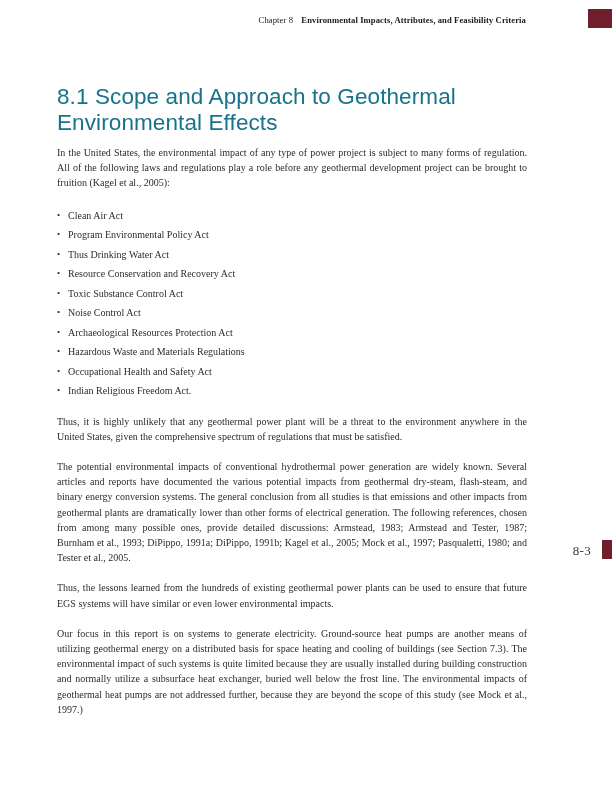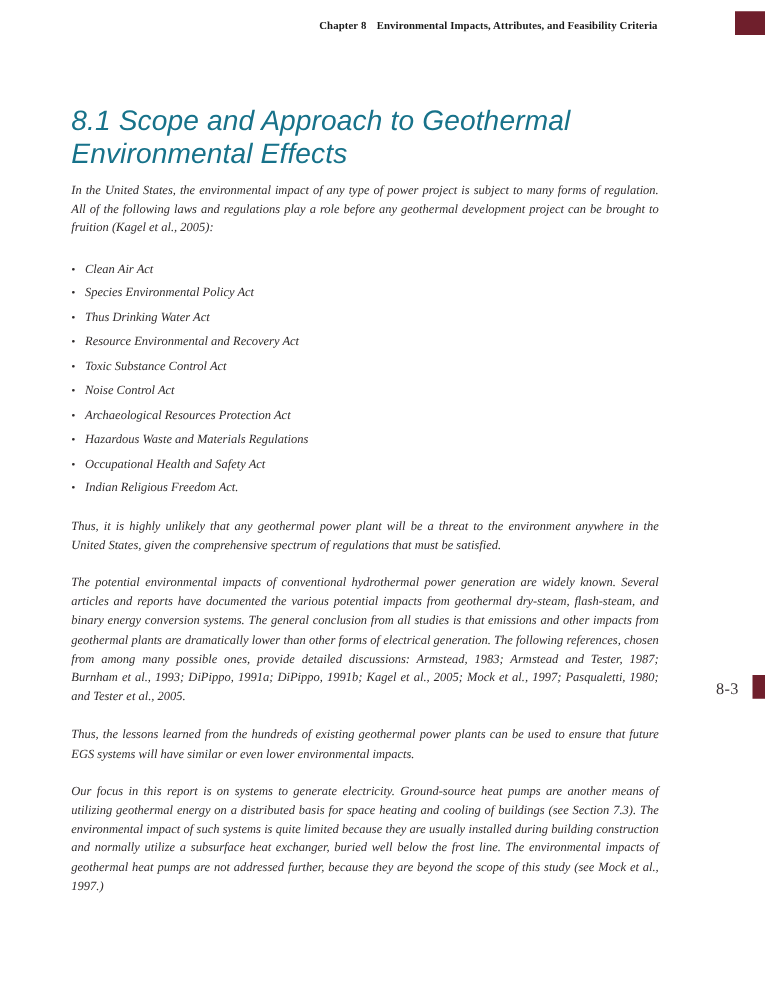--- a/index.html
+++ b/index.html
@@ -31,34 +31,33 @@
   .running-header {
     position: absolute;
     top: 15px;
     right: 86px;
     font-size: 8.6px;
     letter-spacing: 0.1px;
     color: #1a1a1a;
     white-space: nowrap;
   }
   .running-header .chapter-label {
-    font-weight: 700;
+    font-weight: 400;
     margin-right: 6px;
   }
   .running-header .chapter-title {
     font-weight: 700;
   }
 
   
   .content {
     position: absolute;
     left: 57px;
     top: 84px;
     width: 470px;
-    font-style: italic;
   }
 
   h1.section-title {
     margin: 0 0 9px 0;
     font-family: "Liberation Sans", sans-serif;
     font-weight: 400;
     font-size: 22.5px;
     line-height: 26px;
     color: #17728a;
     letter-spacing: 0.1px;
@@ -125,23 +124,23 @@
     <span class="chapter-title">Environmental Impacts, Attributes, and Feasibility Criteria</span>
   </div>
 
   <div class="content">
     <h1 class="section-title">8.1 Scope and Approach to Geothermal Environmental Effects</h1>
 
     <p class="body-para">In the United States, the environmental impact of any type of power project is subject to many forms of regulation. All of the following laws and regulations play a role before any geothermal development project can be brought to fruition (Kagel et al., 2005):</p>
 
     <ul class="reg-list">
       <li>Clean Air Act</li>
-      <li>Species Environmental Policy Act</li>
+      <li>Program Environmental Policy Act</li>
       <li>Thus Drinking Water Act</li>
-      <li>Resource Environmental and Recovery Act</li>
+      <li>Resource Conservation and Recovery Act</li>
       <li>Toxic Substance Control Act</li>
       <li>Noise Control Act</li>
       <li>Archaeological Resources Protection Act</li>
       <li>Hazardous Waste and Materials Regulations</li>
       <li>Occupational Health and Safety Act</li>
       <li>Indian Religious Freedom Act.</li>
     </ul>
 
     <p class="body-para">Thus, it is highly unlikely that any geothermal power plant will be a threat to the environment anywhere in the United States, given the comprehensive spectrum of regulations that must be satisfied.</p>
 

